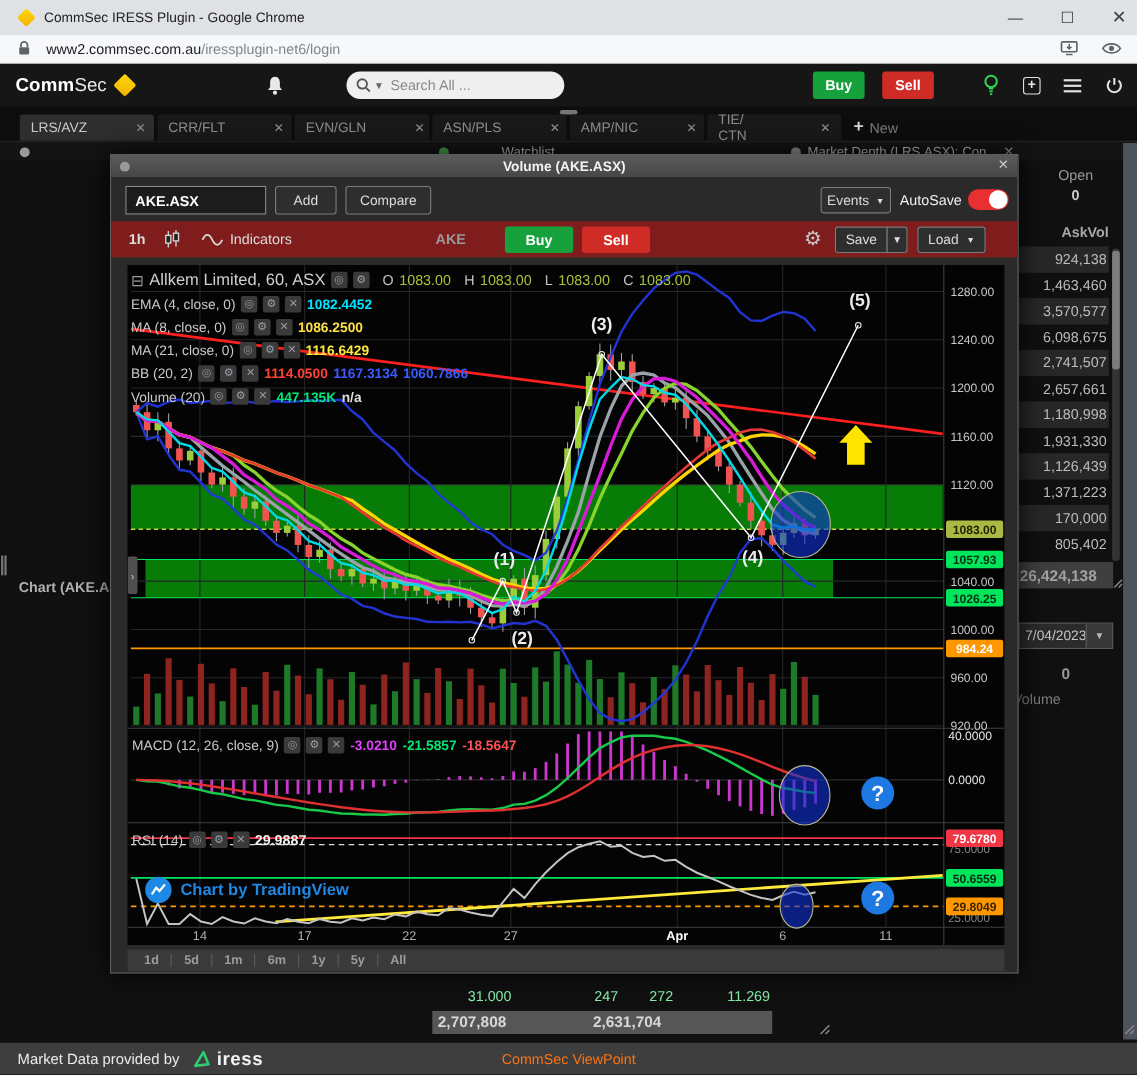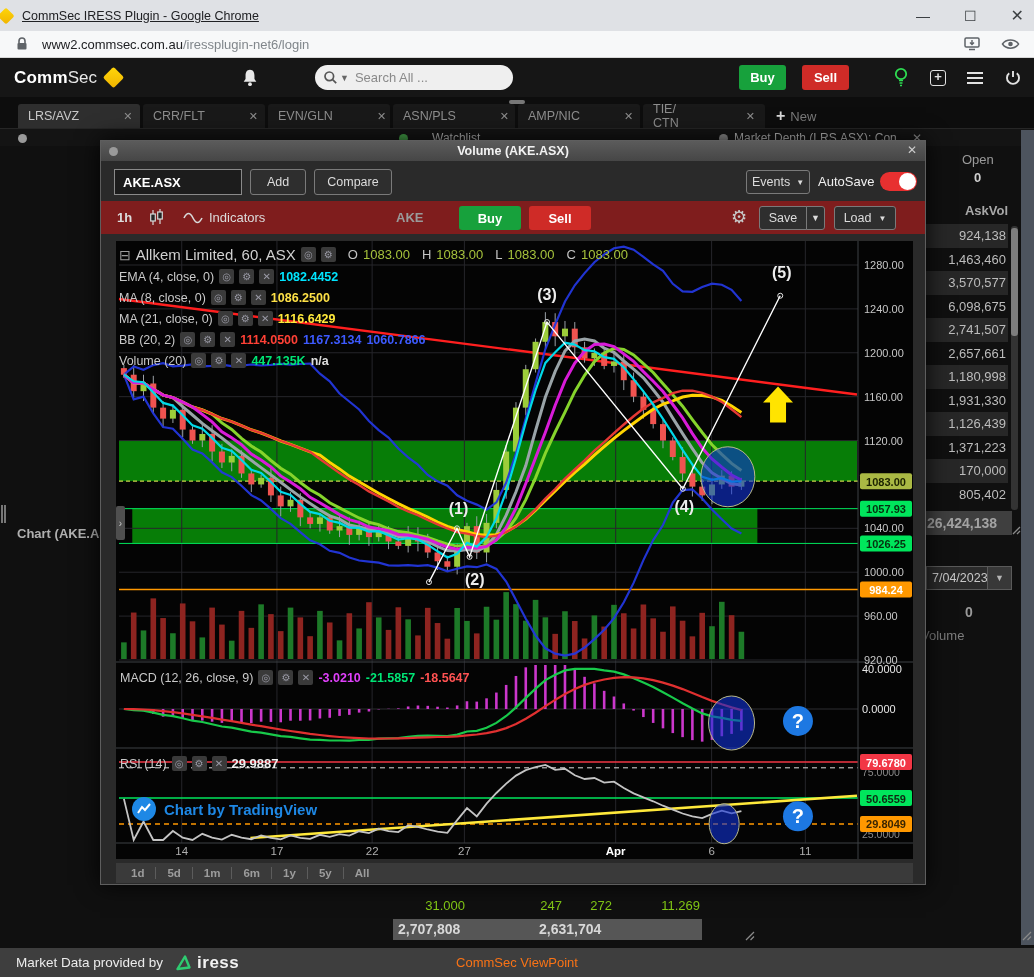--- a/index.html
+++ b/index.html
@@ -3,21 +3,21 @@
 <meta charset="utf-8">
 <style>
   * { margin:0; padding:0; box-sizing:border-box; }
   html,body { background:#000; }
   #app { position:relative; width:1034px; height:977px; overflow:hidden;
          font-family:"Liberation Sans", sans-serif; background:#101010; }
   .abs { position:absolute; }
 
   
   #titlebar { position:absolute; left:0; top:0; width:1034px; height:31px; background:#dfe1e5;
-              display:flex; align-items:center; padding-left:0; color:#202124; font-size:12.5px;text-decoration:underline; }
+              display:flex; align-items:center; padding-left:18px; color:#202124; font-size:12.5px; }
   .diamond { width:12px; height:12px; background:linear-gradient(135deg,#ffd60a,#f0b400);
              transform:rotate(45deg); border-radius:2px; margin-right:10px; flex:0 0 auto; }
   #win-controls { position:absolute; right:10px; top:0; height:31px; display:flex; align-items:center; gap:34px;
                   font-size:14px; color:#3c4043; }
   #win-controls span { cursor:default; }
   #urlbar { position:absolute; left:0; top:31px; width:1034px; height:27px; background:#f7f8f9;
             border-bottom:1px solid #d7d7d7; display:flex; align-items:center; padding:0 14px; }
   #url-text { font-size:13px; margin-left:12px; color:#202124; }
   #url-text .path { color:#80868b; }
   #urlbar-icons { margin-left:auto; display:flex; gap:20px; align-items:center; }
@@ -142,21 +142,21 @@
   #tv-logo .cir { width:24px; height:24px; border-radius:50%; background:#1e88e5; display:flex;
                   align-items:center; justify-content:center; }
   #tv-logo .txt { color:#1e88e5; font-size:15px; font-weight:bold; }
 
   #range-bar { position:absolute; left:15px; top:722px; width:797px; height:20px; background:#3a3a3a;
                display:flex; align-items:center; padding-left:4px; }
   .range-btn { color:#9c9c9c; font-size:11.5px; font-weight:bold; padding:0 11px; cursor:pointer; }
   .range-div { width:1px; height:12px; background:#5c5c5c; }
 
   
-  .num { position:absolute; color:#84cc16; font-size:13px; }
+  .num { position:absolute; color:#86efac; font-size:13px; }
   #depth-bar { position:absolute; left:393px; top:919px; width:309px; height:21px; background:#565656; }
   #depth-bar span { position:absolute; top:2px; color:#d8d8d8; font-size:14px; font-weight:bold; }
 
   
   #statusbar { position:absolute; left:0; top:948px; width:1034px; height:29px; background:#3e3e3e;
                display:flex; align-items:center; }
   #statusbar .left { margin-left:16px; color:#ececec; font-size:13.5px; }
   #iress { display:flex; align-items:center; margin-left:10px; gap:4px; }
   #iress .txt { color:#f2f2f2; font-size:17px; font-weight:bold; letter-spacing:.5px; }
   #viewpoint { position:absolute; left:50%; transform:translateX(-50%); color:#f97316; font-size:13px; }
@@ -263,21 +263,21 @@
         <div id="newtab">
           <span class="plus">+</span>
           <span>New</span>
         </div>
       </div>
   </div>
 
   <div id="bgrow"></div>
   <div class="dot" style="left:18px;top:134px;"></div>
   <div class="dot" style="left:399px;top:134px;background:#43a047;"></div>
-  <span class="bg-label" style="left:432px;top:131px;">Watchlist</span>
+  <span class="bg-label" style="left:456px;top:131px;">Watchlist</span>
   <div class="dot" style="left:719px;top:134px;background:#8d8d8d;"></div>
   <span class="bg-label" style="left:734px;top:131px;">Market Depth (LRS.ASX): Con...</span>
   <span class="bg-label" style="left:912px;top:131px;color:#8d8d8d;">✕</span>
 
   <span id="left-chart-title">Chart (AKE.AS</span>
   <div id="left-grip"></div>
 
   <span class="r-label" style="left:962px;top:152px;">Open</span>
   <span class="r-value" style="left:974px;top:170px;">0</span>
   <div id="askvol-header">AskVol</div>

